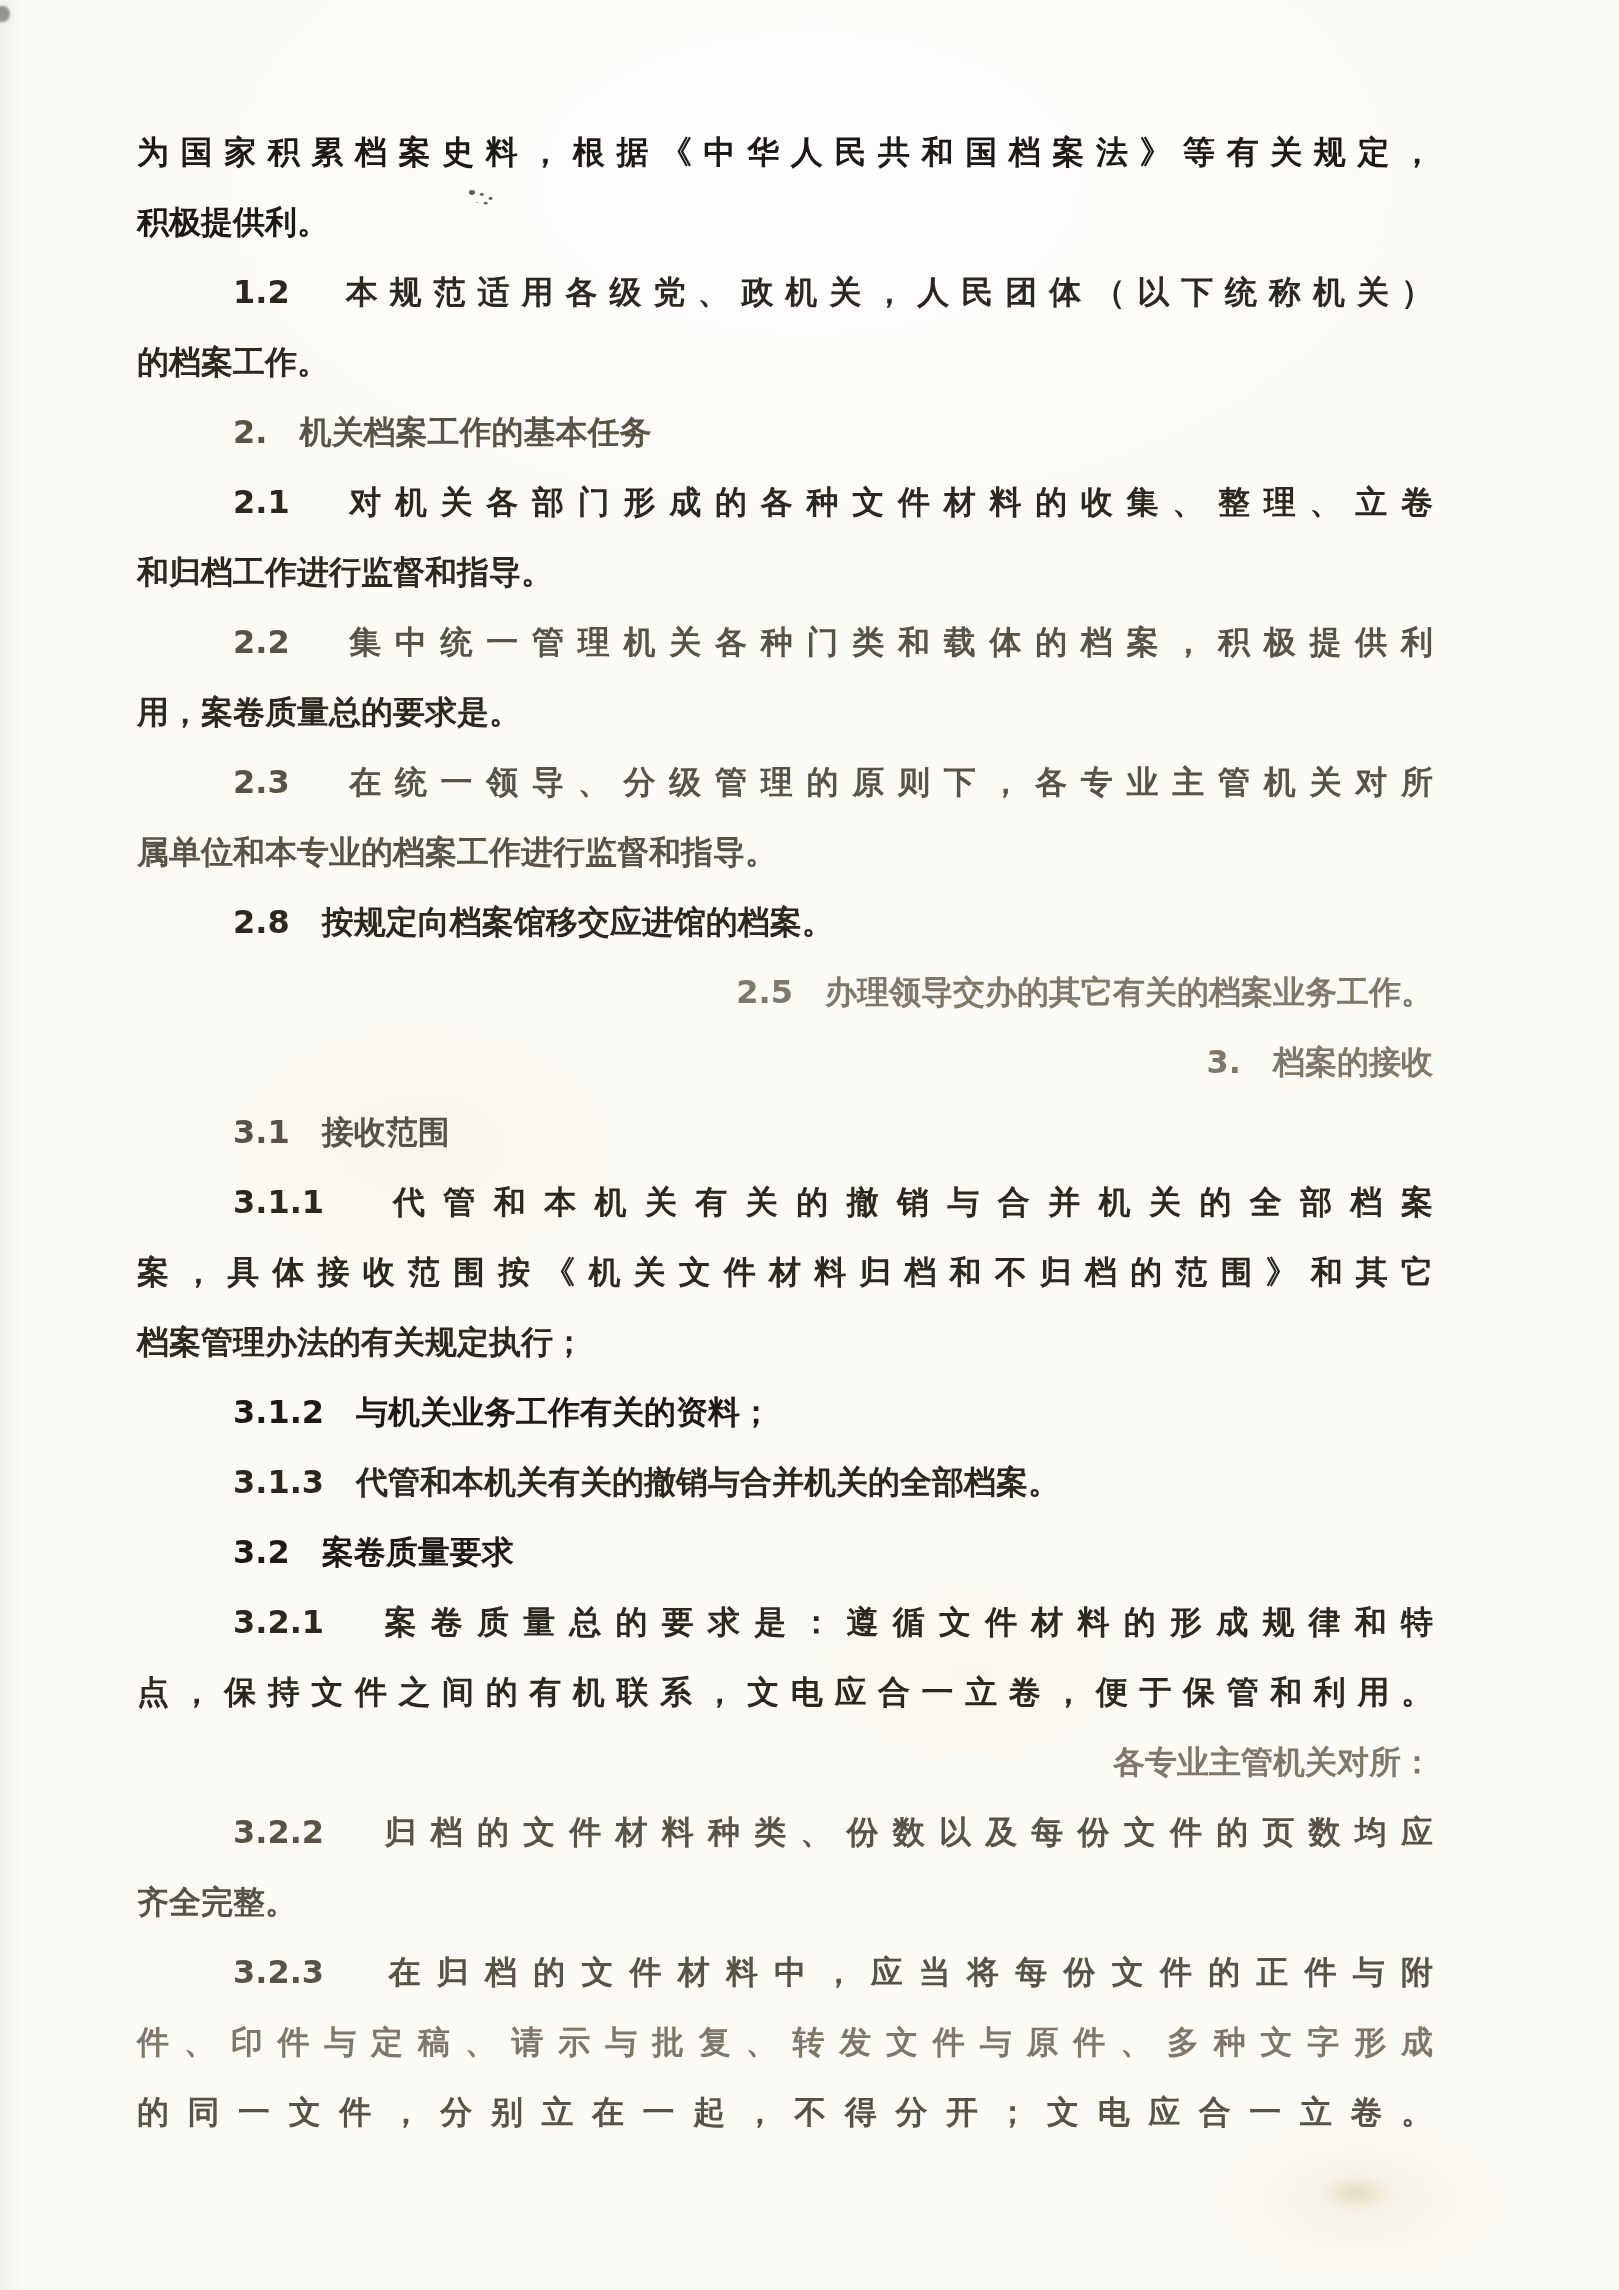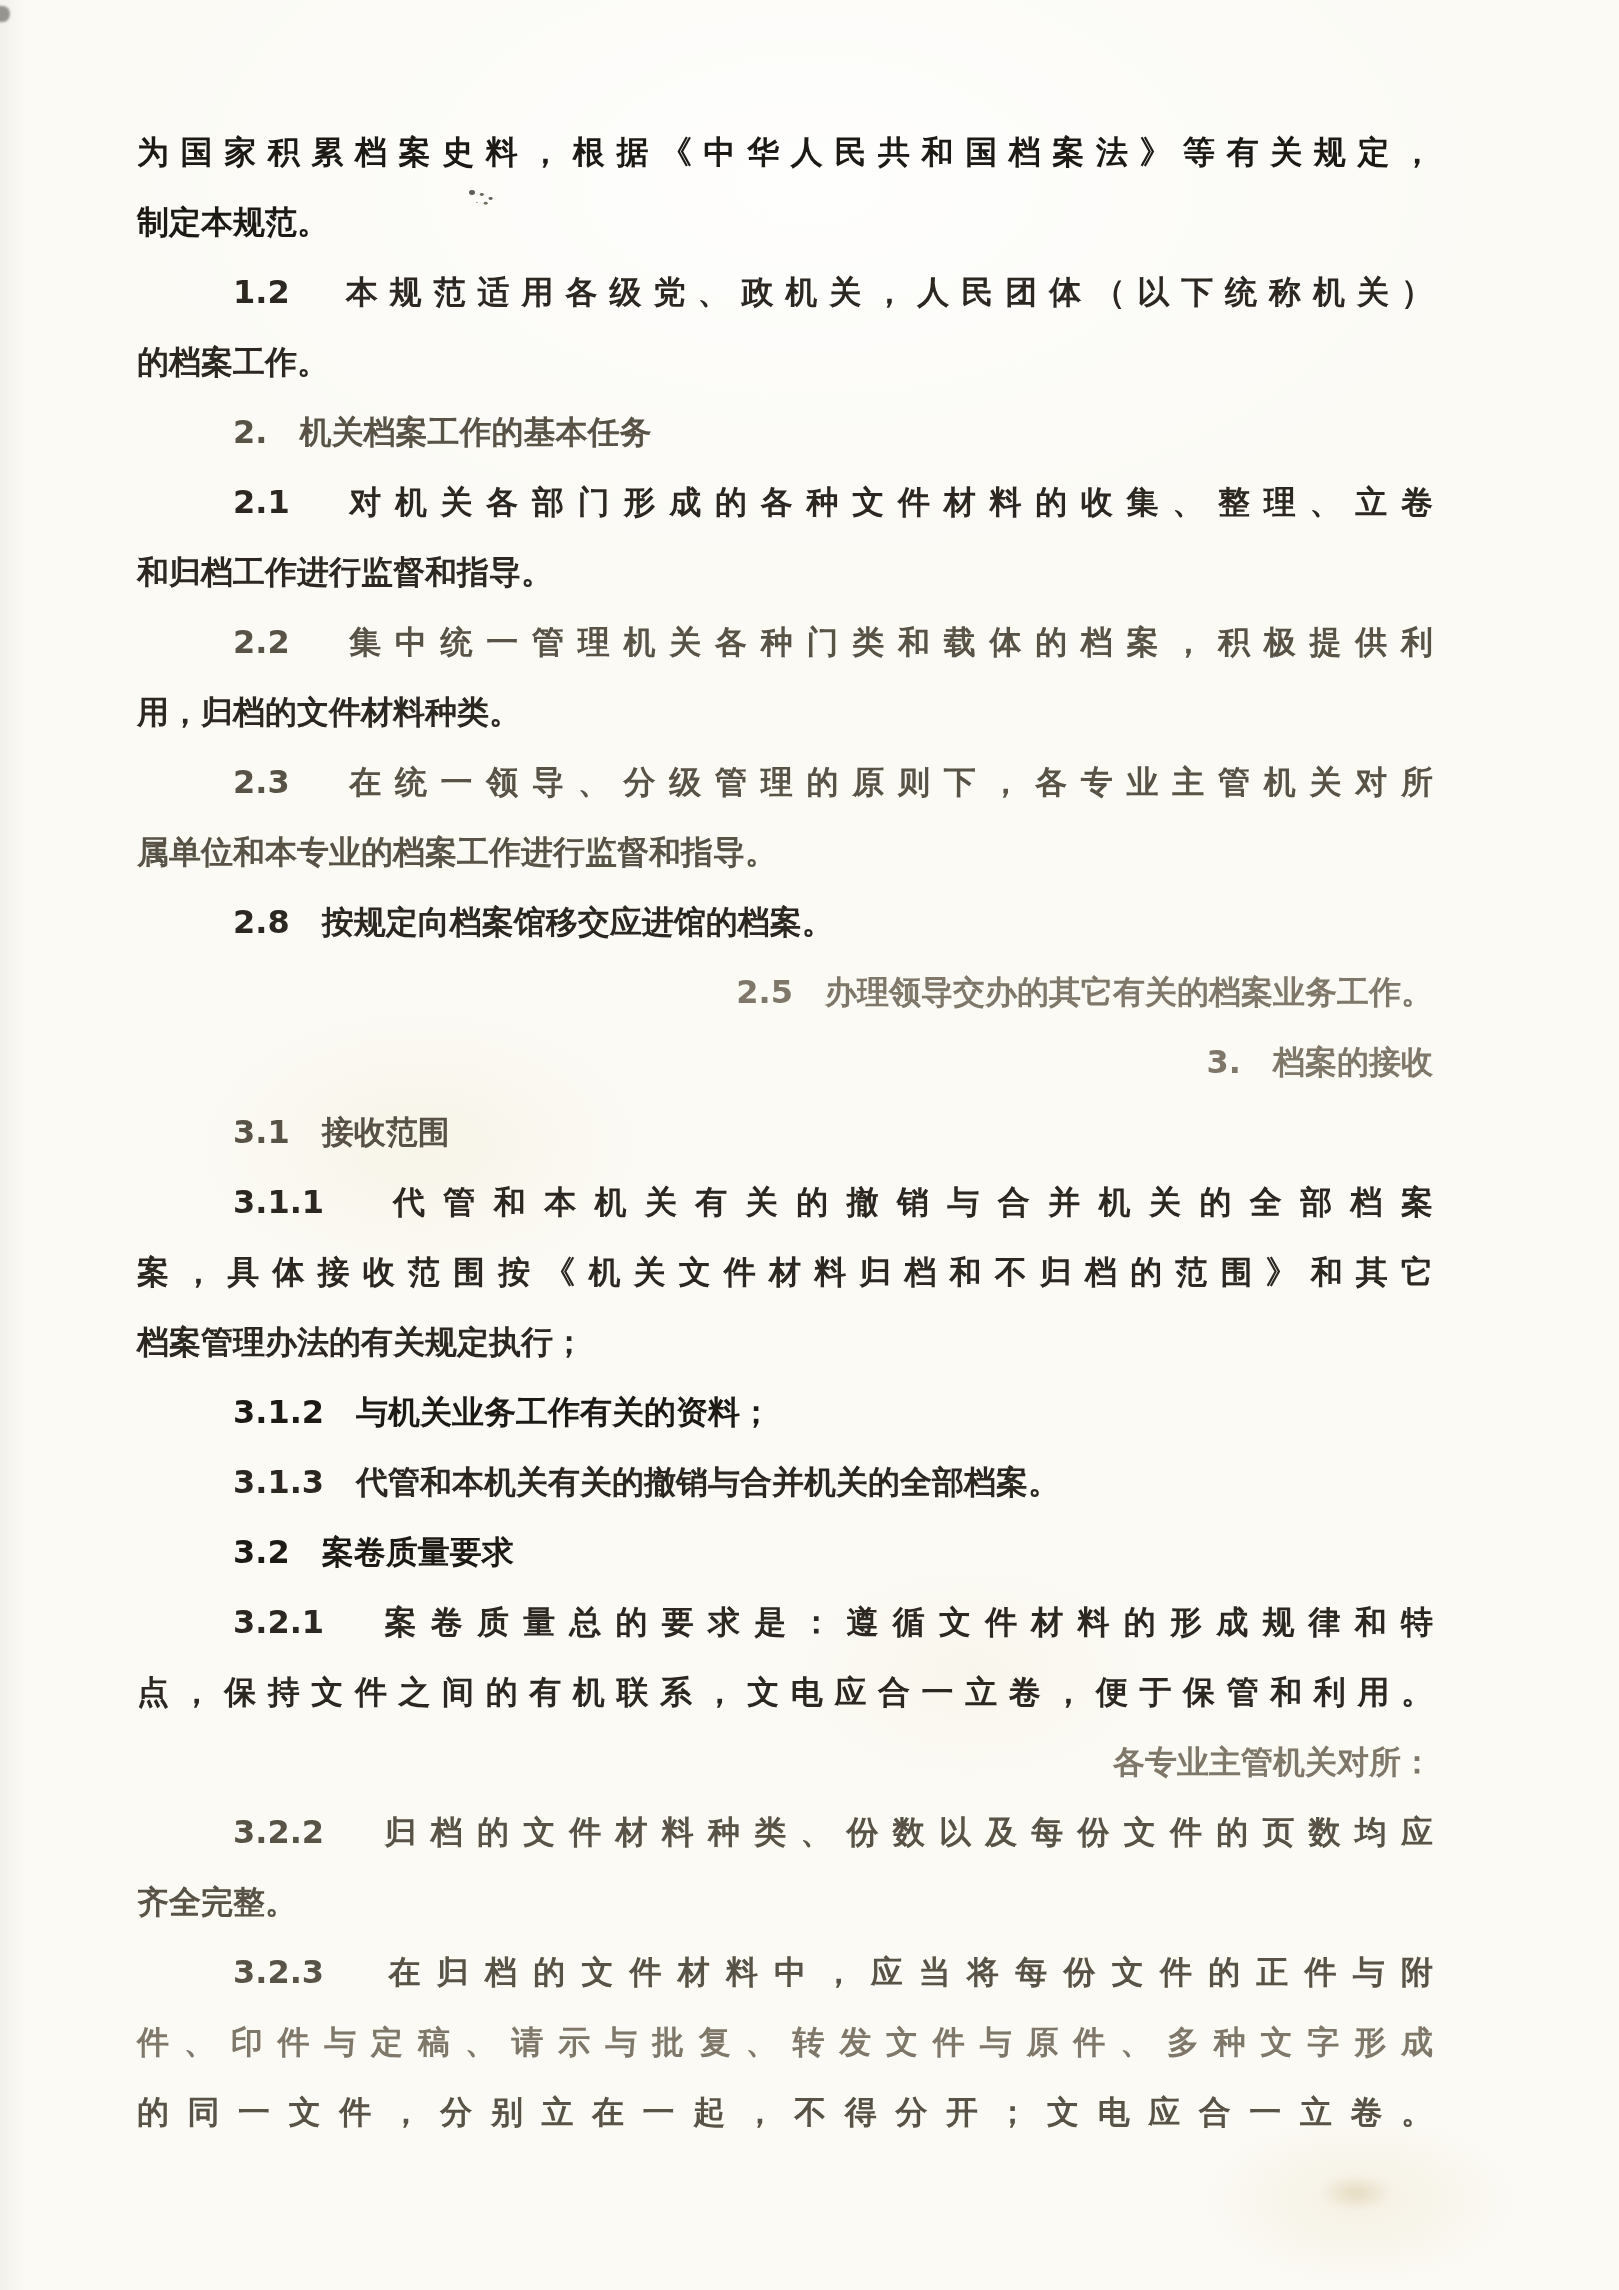--- a/index.html
+++ b/index.html
@@ -93,36 +93,36 @@
 <body>
 
 <div class="page">
   <div class="edge-shade"></div>
   <div class="corner-speck"></div>
   <div class="ink-speck"></div>
   <div class="smudge-bottom"></div>
   <div class="text-block">
       <div class="para">
         <div class="line fill f0">为国家积累档案史料，根据《中华人民共和国档案法》等有关规定，</div>
-        <div class="line f0">制定本规范。</div>
+        <div class="line f0">积极提供利。</div>
       </div>
       <div class="para">
         <div class="line indent fill f1">1.2　本规范适用各级党、政机关，人民团体（以下统称机关）</div>
         <div class="line f1">的档案工作。</div>
       </div>
       <div class="para">
         <div class="line indent f2">2.　机关档案工作的基本任务</div>
       </div>
       <div class="para">
         <div class="line indent fill f1">2.1　对机关各部门形成的各种文件材料的收集、整理、立卷</div>
         <div class="line f1">和归档工作进行监督和指导。</div>
       </div>
       <div class="para">
         <div class="line indent fill f2">2.2　集中统一管理机关各种门类和载体的档案，积极提供利</div>
-        <div class="line f1">用，归档的文件材料种类。</div>
+        <div class="line f1">用，案卷质量总的要求是。</div>
       </div>
       <div class="para">
         <div class="line indent fill f2">2.3　在统一领导、分级管理的原则下，各专业主管机关对所</div>
         <div class="line f2">属单位和本专业的档案工作进行监督和指导。</div>
       </div>
       <div class="para">
         <div class="line indent f1">2.8　按规定向档案馆移交应进馆的档案。</div>
       </div>
       <div class="para">
         <div class="line indent f3">2.5　办理领导交办的其它有关的档案业务工作。</div>

